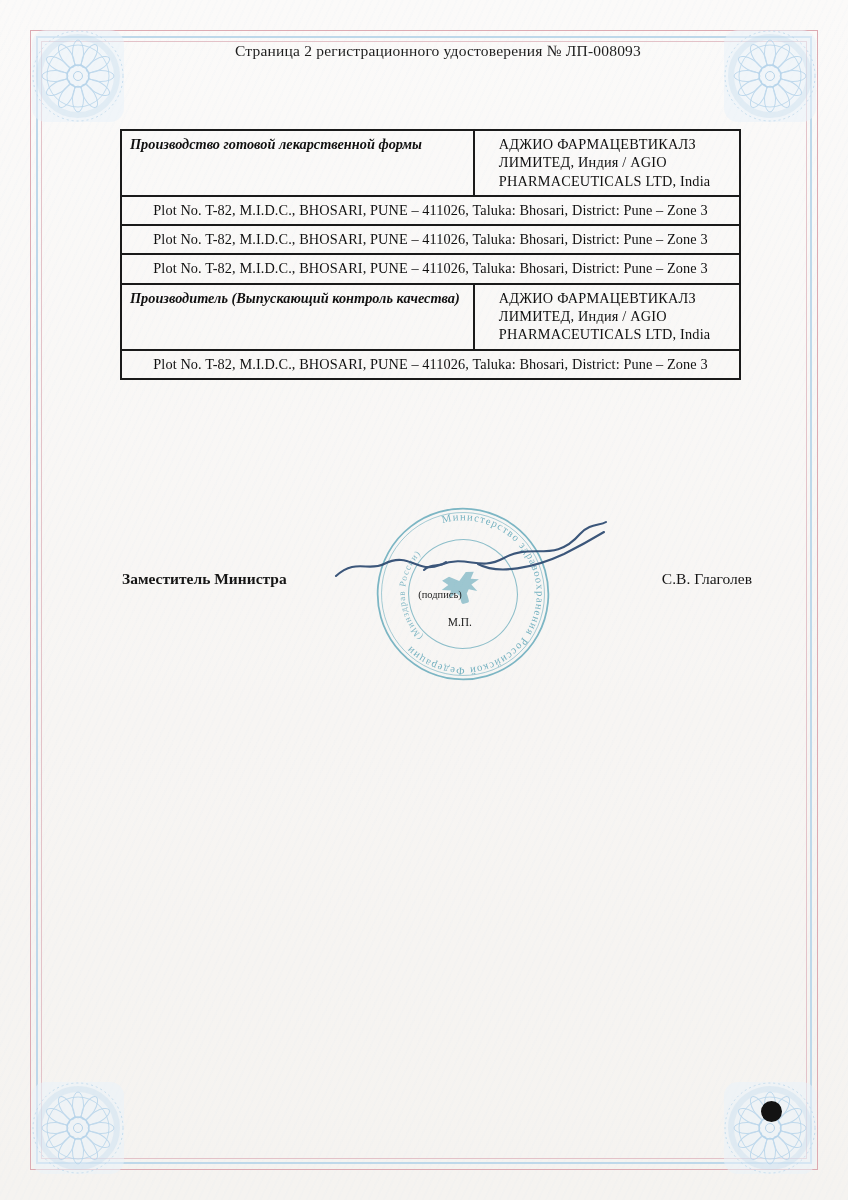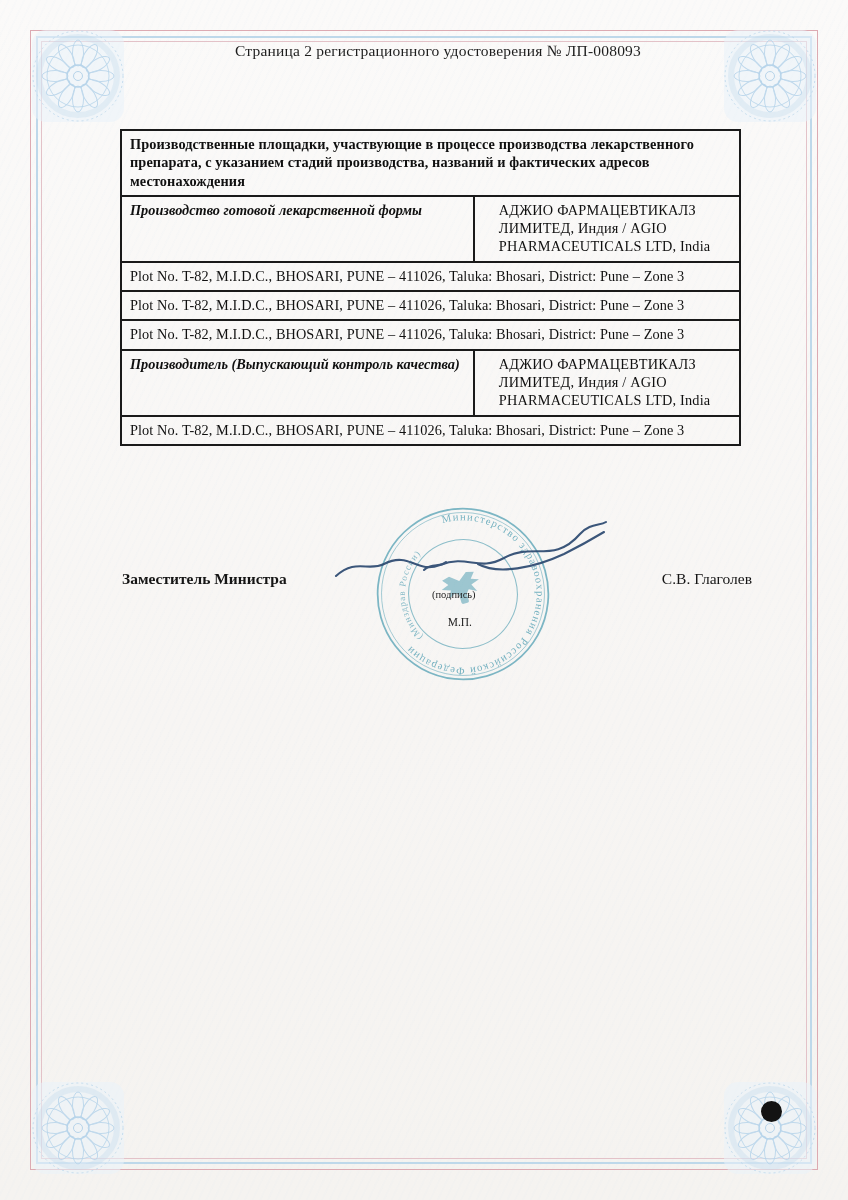--- a/index.html
+++ b/index.html
@@ -33,25 +33,25 @@
   
   .doc-table{
     position:absolute;left:120px;top:129px;width:621px;
     border-collapse:collapse;table-layout:fixed;
     font-size:14.3px;line-height:1.28;color:#101010;
   }
   .doc-table td{border:2px solid #1a1a1a;padding:4px 8px 5px 8px;vertical-align:top;}
   .doc-table .th{font-weight:bold;letter-spacing:0.1px;}
   .doc-table .stage{font-style:italic;font-weight:bold;}
   .doc-table .mfr{letter-spacing:0.2px;padding-left:24px;}
-  .doc-table .addr{letter-spacing:0.1px;}
+  .doc-table .addr{letter-spacing:0.1px;text-align:center;}
   
   .sign-title{position:absolute;left:122px;top:570px;font-weight:bold;font-size:15.5px;}
   .sign-name{position:absolute;left:610px;top:570px;width:142px;text-align:right;font-weight:normal;font-size:15.5px;}
-  .sign-caption{position:absolute;left:432px;top:589px;width:96px;font-size:10.5px;color:#222;}
+  .sign-caption{position:absolute;left:392px;top:589px;width:96px;text-align:center;font-size:10.5px;color:#222;}
   .sign-mp{position:absolute;left:412px;top:616px;width:60px;text-align:right;font-size:11.5px;color:#222;}
   .signature-svg{position:absolute;left:328px;top:512px;width:286px;height:82px;}
   .stamp-svg{position:absolute;left:366px;top:497px;width:194px;height:194px;opacity:0.82;}
   .z-top{z-index:5;}
 </style>
 </head>
 <body>
 
 <div class="page">
 
@@ -103,23 +103,20 @@
   <div class="punch-hole"></div>
 
   <div class="doc-header">Страница 2 регистрационного удостоверения № ЛП-008093</div>
 
   <table class="doc-table">
     <colgroup>
         <col style="width:57%">
         <col style="width:43%">
       </colgroup>
     <tbody>
-      <tr>
-        <td colspan="2" class="th">Производственные площадки, участвующие в процессе производства лекарственного препарата, с указанием стадий производства, названий и фактических адресов местонахождения</td>
-      </tr>
 
       <tr>
         <td class="stage">Производство готовой лекарственной формы</td>
         <td class="mfr">АДЖИО ФАРМАЦЕВТИКАЛЗ ЛИМИТЕД, Индия / AGIO PHARMACEUTICALS LTD, India</td>
       </tr>
       <tr>
         <td colspan="2" class="addr">Plot No. T-82, M.I.D.C., BHOSARI, PUNE – 411026, Taluka: Bhosari, District: Pune – Zone 3</td>
       </tr>
 
       <tr>

